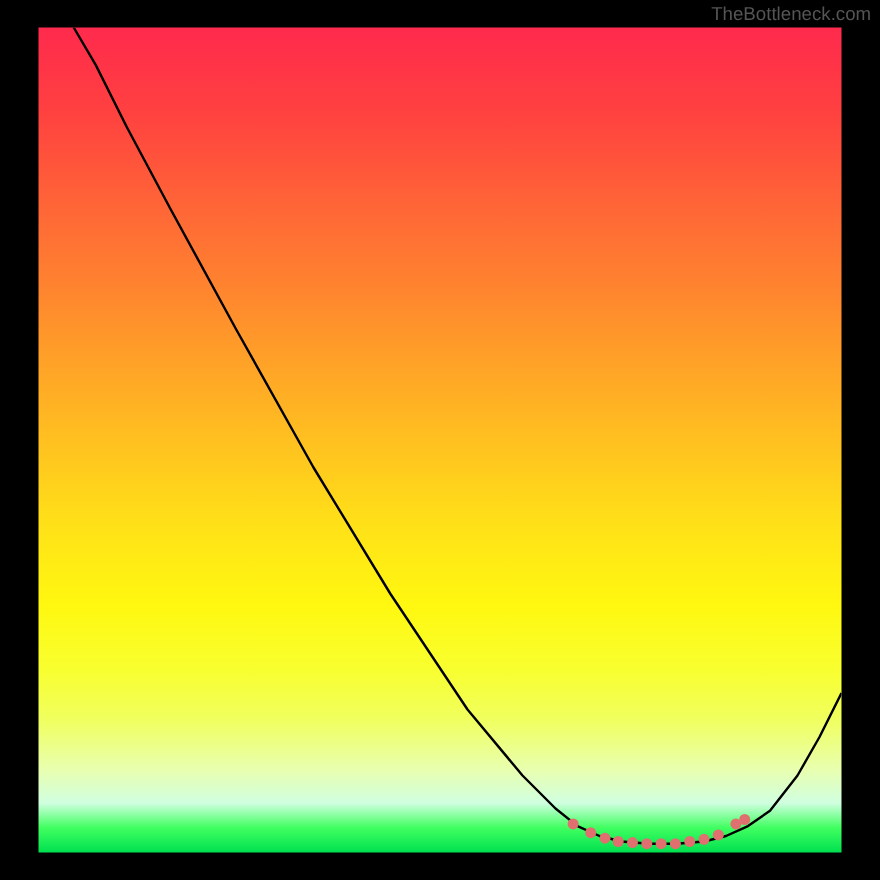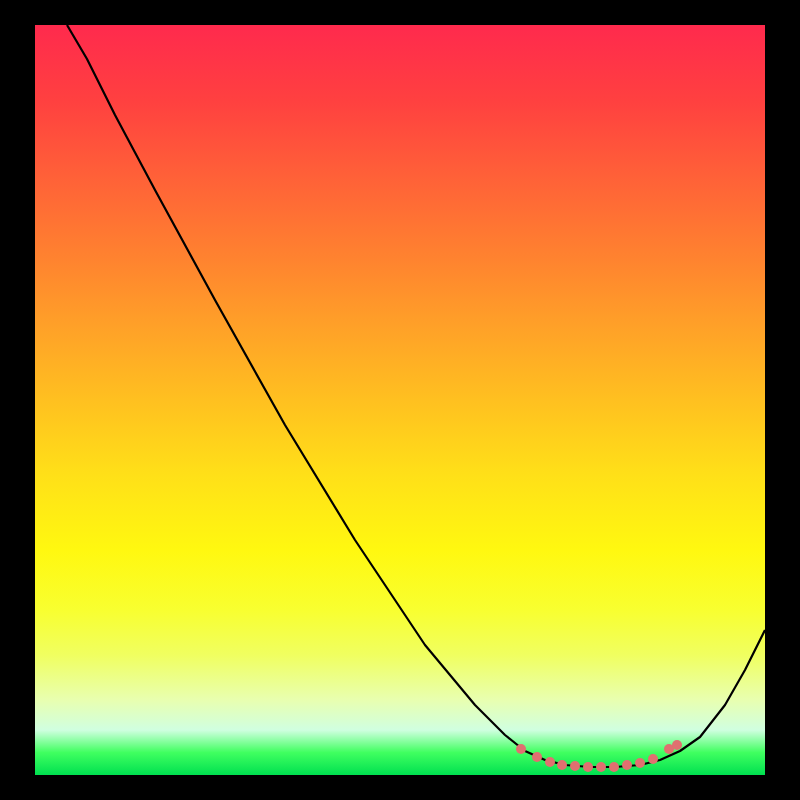--- a/index.html
+++ b/index.html
@@ -56,20 +56,21 @@
     top: 0;
     width: 730px;
     height: 750px;
     pointer-events: none;
   }
 </style>
 </head>
 <body>
 
 <div class="container">
+  <div class="watermark">TheBottleneck.com</div>
   <div class="plot-area">
     <svg class="curve" viewBox="0 0 730 750">
       <g id="curve-path">
           <path d="M32,0 L52,34 L80,90 L120,165 L180,275 L250,400 L320,515 L390,620 L440,680 L470,710 L490,726 L510,735 L530,740 L555,742 L580,742 L605,740 L625,735 L645,726 L665,712 L690,680 L710,645 L730,605 " fill="none" stroke="#000000" stroke-width="2.2" stroke-linejoin="round"></path>
         </g>
       <g id="dots">
           <circle cx="486" cy="724" r="5" fill="#e07070"></circle>
           <circle cx="502" cy="732" r="5" fill="#e07070"></circle>
           <circle cx="515" cy="737" r="5" fill="#e07070"></circle>
           <circle cx="527" cy="740" r="5" fill="#e07070"></circle>

